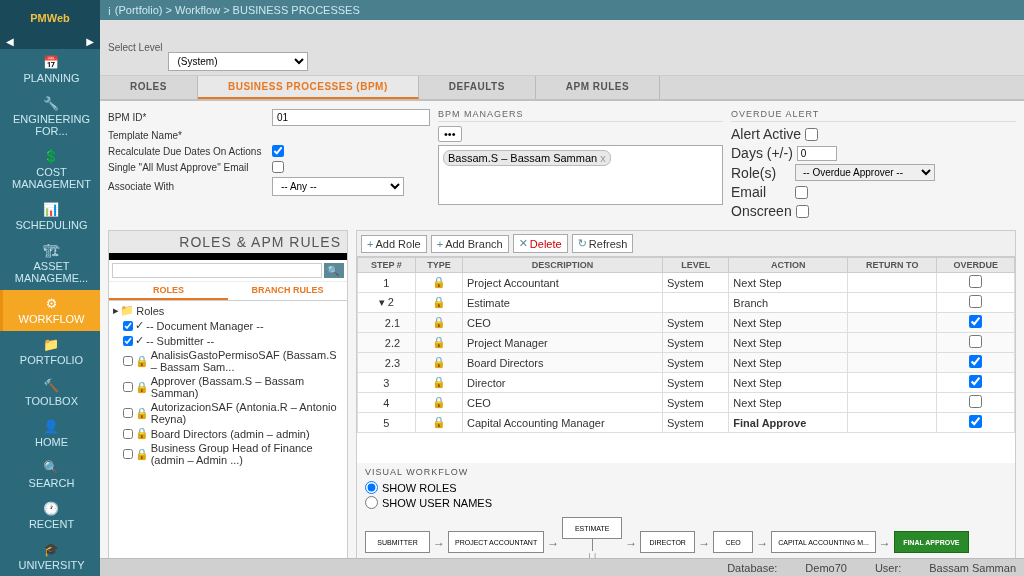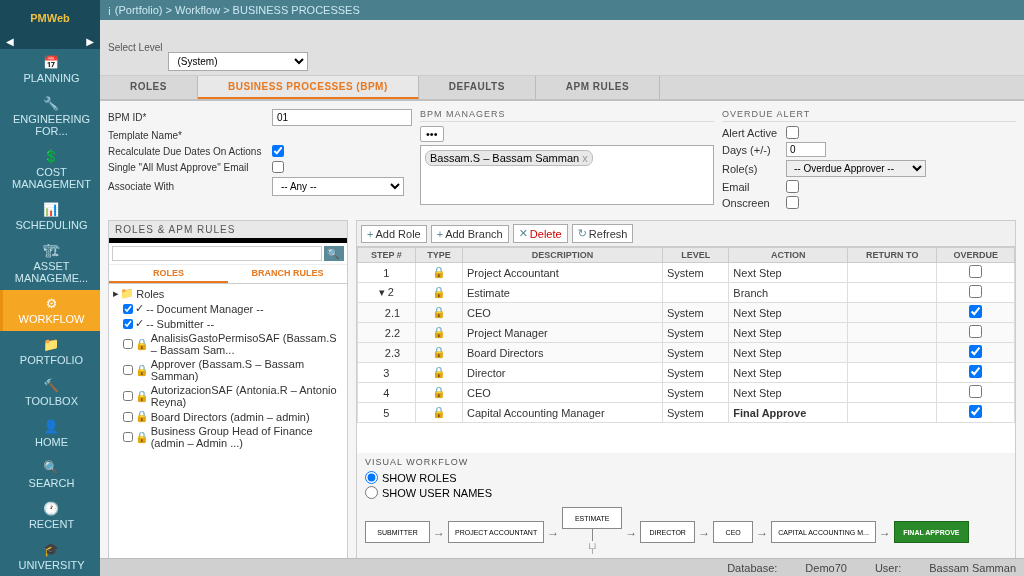--- a/index.html
+++ b/index.html
@@ -128,21 +128,21 @@
       align-items: center;
       margin-bottom: 4px;
       gap: 4px;
     }
     .field-label { color: #333; min-width: 160px; font-size: 10px; }
     .field-input {
       border: 1px solid #aaa;
       padding: 2px 4px;
       background: white;
       font-size: 10px;
-      width: 140px;
+      width: 158px;
     }
     .field-checkbox { width: 12px; height: 12px; }
     .field-select {
       border: 1px solid #aaa;
       padding: 2px 4px;
       background: white;
       font-size: 10px;
       width: 132px;
     }
 
@@ -201,25 +201,26 @@
       flex: 1;
       background: white;
       border: 1px solid #ccc;
       display: flex;
       flex-direction: column;
     }
 
     .panel-header {
       background: #e8e8e8;
       padding: 3px 6px;
-      font-size: 10px;
+      font-size: 14px;
       color: #555;
       letter-spacing: 1px;
       text-transform: uppercase;
-      border-bottom: 5px solid #000000;
+      border-bottom: 7px solid #000000;
+      text-align: right;
     }
 
     .roles-tabs {
       display: flex;
       border-bottom: 1px solid #ccc;
     }
     .roles-tab {
       flex: 1;
       text-align: center;
       padding: 3px;
@@ -357,21 +358,21 @@
       color: #444;
       border-top: 1px solid #bbb;
     }
 
     .overdue-row {
       display: flex;
       align-items: center;
       gap: 4px;
       margin-bottom: 3px;
     }
-    .overdue-label { min-width: 60px; color: #333; font-size: 11px; }
+    .overdue-label { min-width: 60px; color: #333; font-size: 14px; }
     .overdue-input { width: 40px; border: 1px solid #aaa; padding: 1px 3px; font-size: 10px; }
     .overdue-select { width: 140px; border: 1px solid #aaa; padding: 1px 3px; font-size: 10px; }
   </style>
 </head>
 <body>
 
 <div class="sidebar">
   <div class="sidebar-logo">
     <div class="logo-text">
       <span>PM</span><span style="color:#f0c040;">W</span><span>eb</span>

